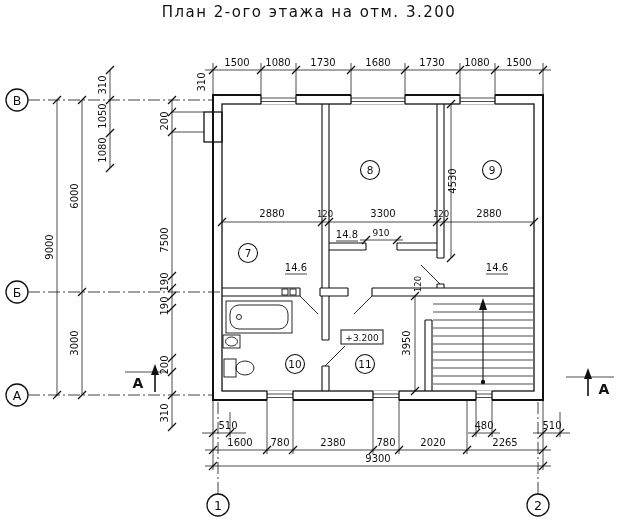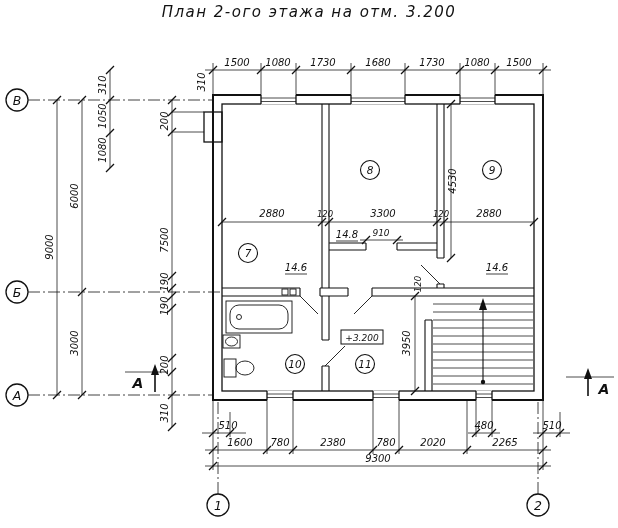--- a/index.html
+++ b/index.html
@@ -1,16 +1,16 @@
 <!DOCTYPE html>
 <html><head>
 <meta charset="utf-8">
 <style>
   html,body{margin:0;padding:0;background:#fff;}
-  .canvas{width:618px;height:528px;background:#fff;position:relative;overflow:hidden;font-style:italic;}
+  .canvas{width:618px;height:528px;background:#fff;position:relative;overflow:hidden;}
   svg{display:block;}
   text{font-family:"DejaVu Sans","Liberation Sans",sans-serif;fill:#111;}
   .t-title{font-size:15px;letter-spacing:1.5px;text-anchor:middle;}
   .t-dim{font-size:10px;text-anchor:middle;}
   .t-dim-s{font-size:8.5px;text-anchor:middle;}
   .t-dim-m{font-size:9px;text-anchor:middle;}
   .t-grid{font-size:12.5px;text-anchor:middle;}
   .t-room{font-size:10.5px;text-anchor:middle;}
   .t-sec{font-size:14px;text-anchor:middle;font-weight:bold;}
   .thin{stroke:#111;stroke-width:0.75;fill:none;}

